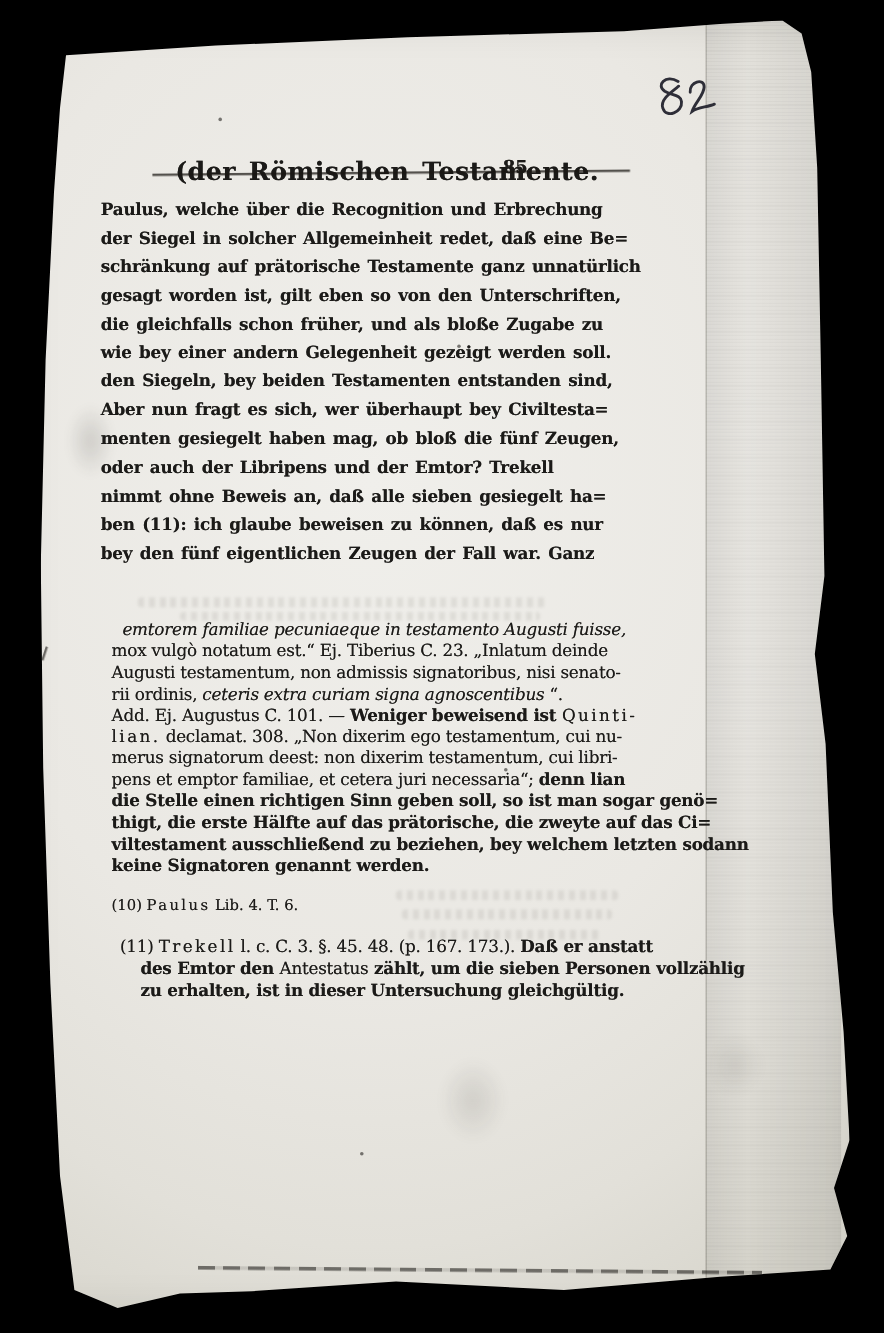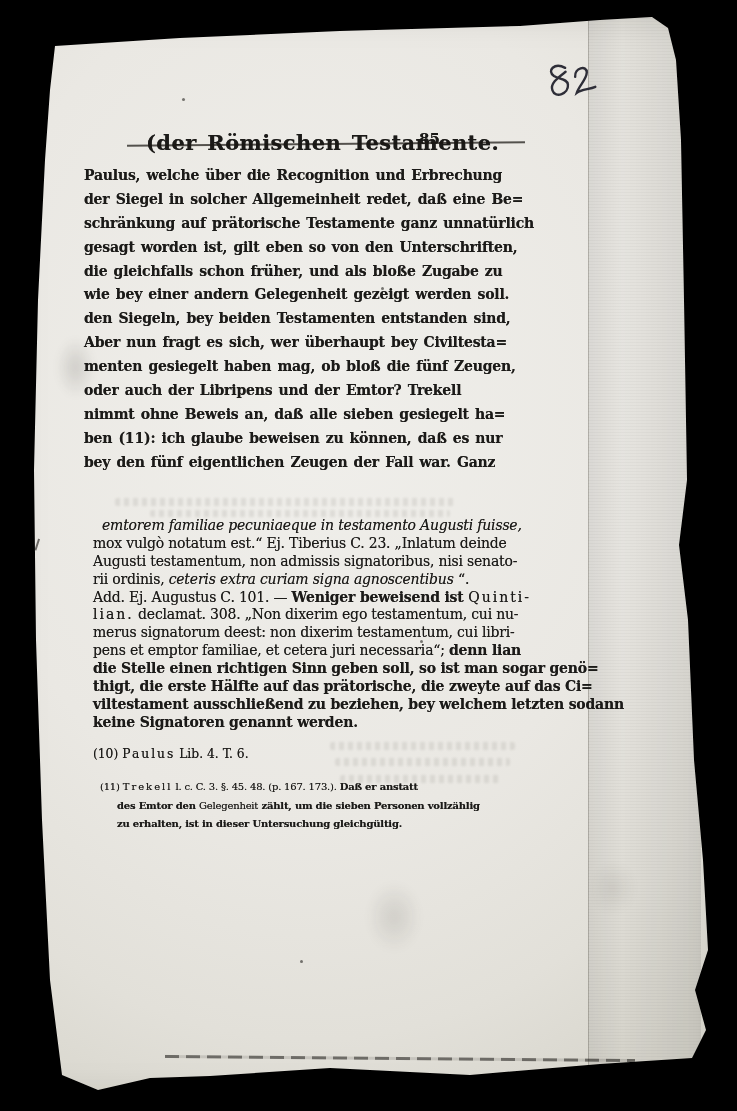--- a/index.html
+++ b/index.html
@@ -27,21 +27,21 @@
   #header-title{left:146px;top:130px;font-size:21px;font-weight:700;letter-spacing:.4px;word-spacing:3px;white-space:nowrap;}
   #page-number{left:419px;top:130px;font-size:15px;font-weight:700;}
   #strike{position:absolute;left:127px;top:143px;width:398px;height:2px;background:rgba(25,22,18,.72);
     transform:rotate(-.5deg);filter:blur(.3px);}
   #body-block{left:84px;top:167px;width:382px;font-size:14px;letter-spacing:-.2px;word-spacing:1.5px;}
   #body-block .ln{height:23.9px;white-space:nowrap;font-weight:700;}
   #fnblock{left:93px;top:517px;width:392px;font-size:14px;letter-spacing:-.2px;}
   #fnblock .ln{height:17.9px;white-space:nowrap;}
   #fnblock .ln:first-child{padding-left:9px;}
   #note10{left:93px;top:747px;font-size:12.3px;white-space:nowrap;}
-  #note11{left:100px;top:781px;width:400px;font-size:10px;letter-spacing:-.2px;}
+  #note11{left:100px;top:781px;width:400px;font-size:14px;letter-spacing:-.2px;}
   #note11 .ln{height:18.5px;white-space:nowrap;}
   #note11 .ln.cont{padding-left:17px;}
   .ghost{position:absolute;border-radius:3px;opacity:.5;filter:blur(1.2px);
     background:repeating-linear-gradient(90deg, rgba(70,66,58,.20) 0 5px, transparent 5px 9px);}
   .stain{position:absolute;border-radius:50%;filter:blur(3px);}
   .speck{position:absolute;width:3px;height:3px;border-radius:50%;background:rgba(20,18,15,.55);}
   #bottom-scribble{position:absolute;left:165px;top:1057px;width:470px;height:3px;transform:rotate(.5deg);
     filter:blur(.4px);
     background:repeating-linear-gradient(90deg, rgba(15,13,10,.55) 0 14px, rgba(15,13,10,.12) 14px 21px);}
   #margin-mark{position:absolute;left:36px;top:540px;width:9px;height:12px;
@@ -108,18 +108,18 @@
       <div class="ln"><span class="frk">die Stelle einen richtigen Sinn geben soll, so ist man sogar genö=</span></div>
       <div class="ln"><span class="frk">thigt, die erste Hälfte auf das prätorische, die zweyte auf das Ci=</span></div>
       <div class="ln"><span class="frk">viltestament ausschließend zu beziehen, bey welchem letzten sodann</span></div>
       <div class="ln"><span class="frk">keine Signatoren genannt werden.</span></div>
     </div>
 
     <div id="note10" class="txt"><span class="lat">(10) </span><span class="lat-sp">Paulus</span><span class="lat"> Lib. 4. T. 6.</span></div>
 
     <div id="note11" class="txt">
       <div class="ln"><span class="lat">(11) </span><span class="lat-sp">Trekell</span><span class="lat"> l. c. C. 3. §. 45. 48. (p. 167. 173.).  </span><span class="frk">Daß er anstatt</span></div>
-      <div class="ln cont"><span class="frk">des Emtor den </span><span class="lat">Gelegenheit</span><span class="frk"> zählt, um die sieben Personen vollzählig</span></div>
+      <div class="ln cont"><span class="frk">des Emtor den </span><span class="lat">Antestatus</span><span class="frk"> zählt, um die sieben Personen vollzählig</span></div>
       <div class="ln cont"><span class="frk">zu erhalten, ist in dieser Untersuchung gleichgültig.</span></div>
     </div>
 
   </div>
 </div>
 
 </body></html>

